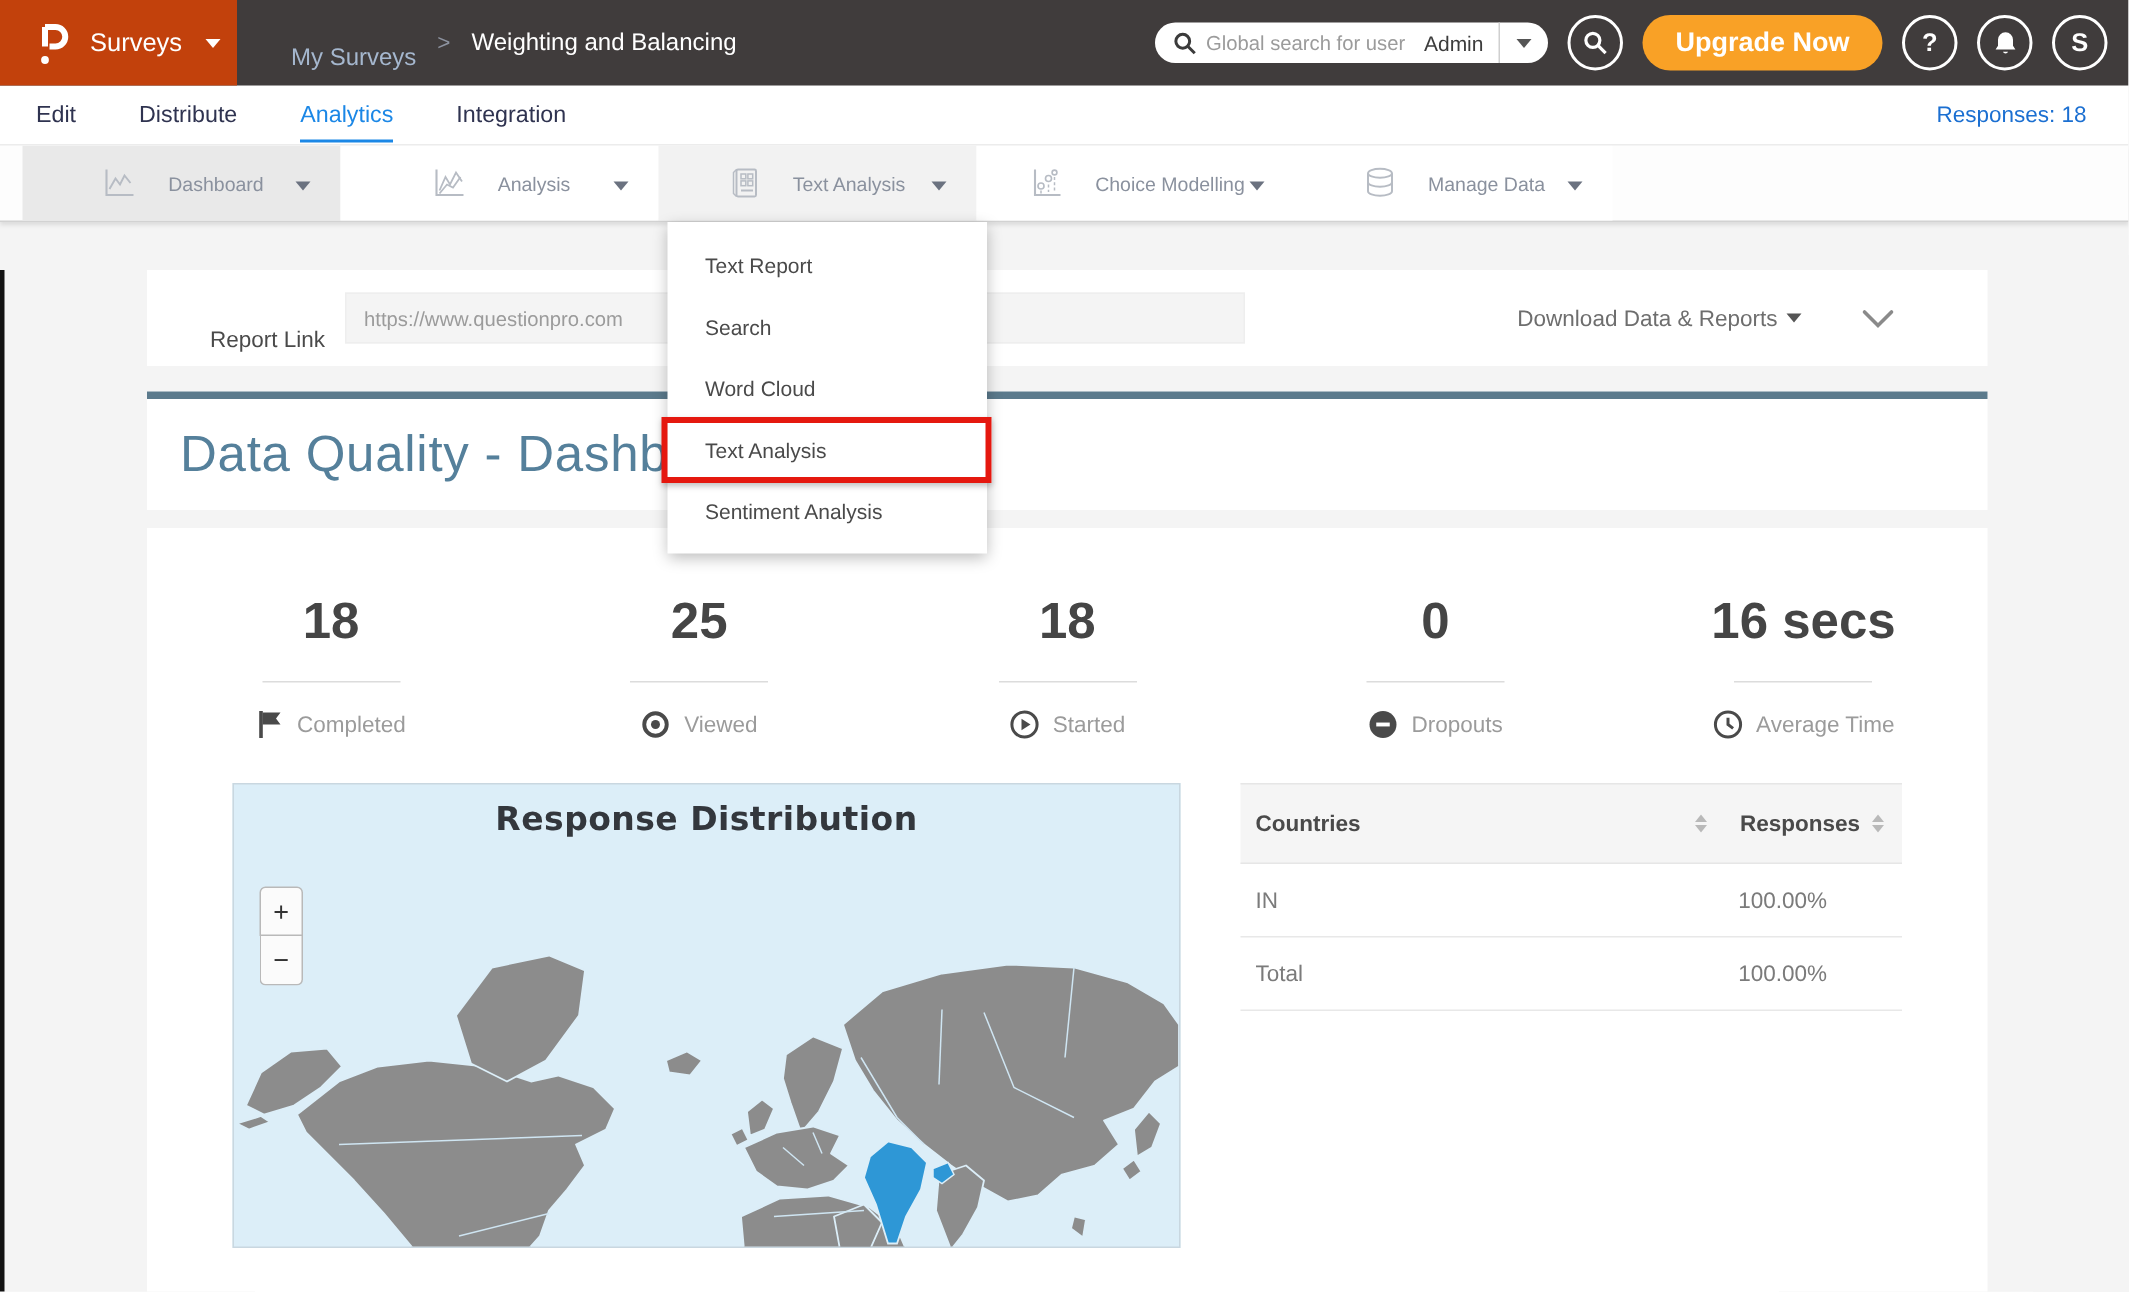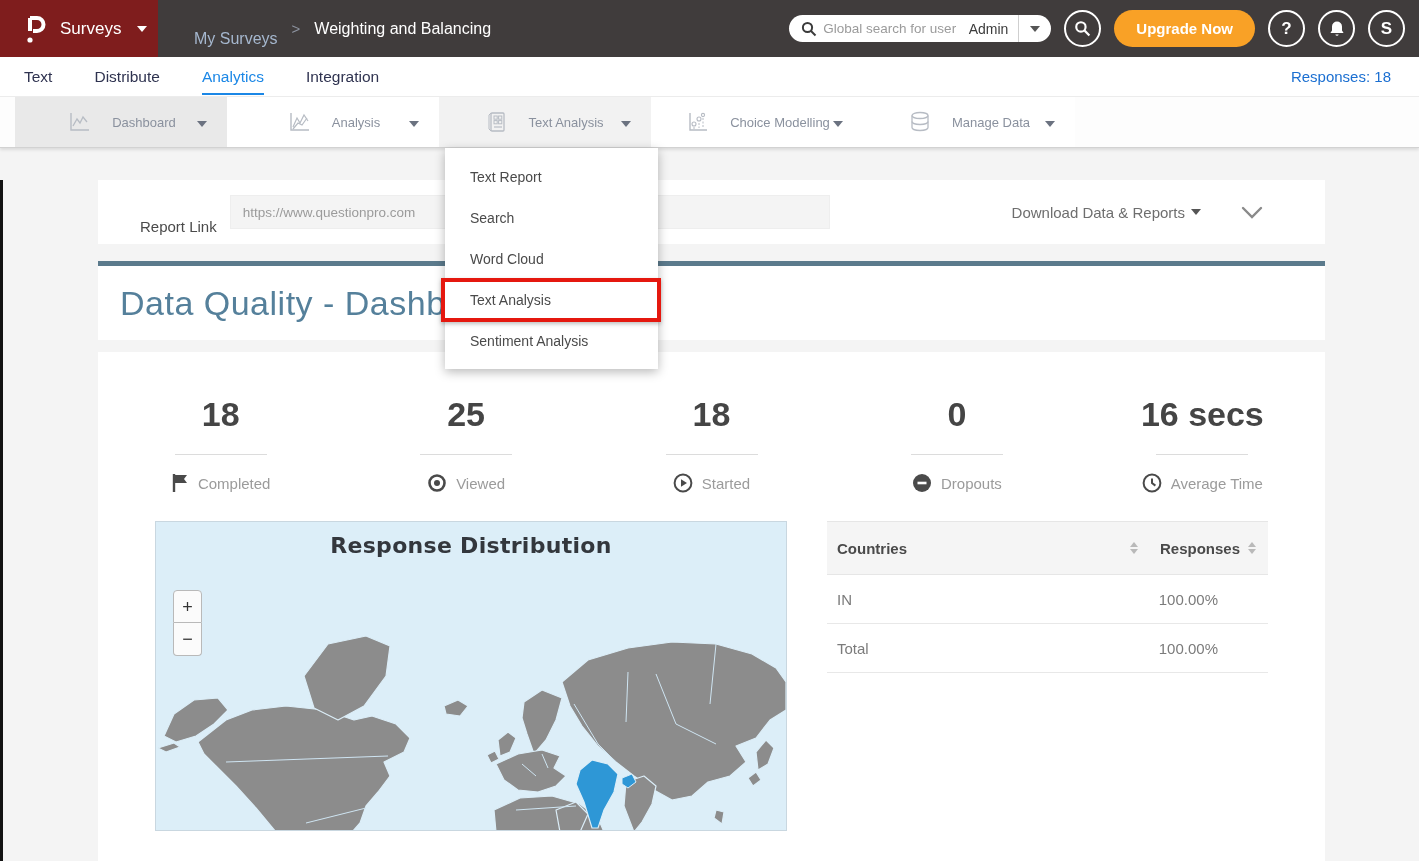--- a/index.html
+++ b/index.html
@@ -1,39 +1,39 @@
 <!DOCTYPE html>
 <html><head>
 <meta charset="utf-8">
 <style>
   * { margin:0; padding:0; box-sizing:border-box; }
   html,body { width:1419px; height:861px; overflow:hidden; background:#f4f4f4;
               font-family:"Liberation Sans", sans-serif; }
 
   
   .header { height:57px; background:#403c3c; display:flex; align-items:center; position:relative; z-index:20; }
-  .logo-block { width:158px; height:57px; background:#7f1d1d; display:flex; align-items:center; padding:0 14px 0 20px; gap:10px; flex-shrink:0; }
+  .logo-block { width:158px; height:57px; background:#c2410c; display:flex; align-items:center; padding:0 14px 0 20px; gap:10px; flex-shrink:0; }
   .logo-mark { width:30px; height:34px; flex-shrink:0; }
   .logo-product { color:#fff; font-size:17px; font-weight:500; }
   .caret { width:0; height:0; border-left:5px solid transparent; border-right:5px solid transparent; border-top:6px solid #fff; margin-left:6px; }
   .breadcrumb { display:flex; align-items:center; margin-left:36px; gap:14px; font-size:16px; }
   .crumb-parent { color:#a5b7ce;margin-top:21px; }
   .crumb-sep { color:#8d93a0; font-size:15px; }
   .crumb-current { color:#ffffff; }
   .header-right { margin-left:auto; display:flex; align-items:center; gap:13px; padding-right:14px; }
   .search-pill { width:262px; height:27px; background:#fff; border-radius:18px; display:flex; align-items:center; overflow:hidden; }
   .search-pill .mag { margin-left:12px; flex-shrink:0; }
   .search-pill input { border:none; outline:none; flex:1; min-width:0; font-size:13.5px; color:#3c3c3c; padding:0 6px; font-family:"Liberation Sans",sans-serif; }
   .search-pill input::placeholder { color:#9b9b9b; }
   .search-scope { font-size:14px; color:#3c3c3c; font-weight:500; padding-right:10px; }
   .scope-divider { width:1px; height:35px; background:#cfcfcf; }
   .scope-caret-seg { width:32px; height:35px; display:flex; align-items:center; justify-content:center; }
   .scope-caret-seg .caret { border-top-color:#555; margin:0; }
   .round-btn { width:37px; height:37px; border:2px solid #fff; border-radius:50%; display:flex; align-items:center; justify-content:center; color:#fff; font-weight:700; font-size:17px; flex-shrink:0; }
-  .upgrade-btn { height:37px; border:none; border-radius:19px; background:#f9a126; color:#fff; font-weight:700; font-size:15px; padding:0 22px; font-family:"Liberation Sans",sans-serif; }
+  .upgrade-btn { height:37px; border:none; border-radius:19px; background:#f9a126; color:#fff; font-weight:700; font-size:18px; padding:0 22px; font-family:"Liberation Sans",sans-serif; }
 
   
   .subnav { height:40px; background:#fff; display:flex; align-items:center; padding:0 28px 0 24px; gap:42px; border-bottom:1px solid #ececec; position:relative; z-index:19; }
   .subnav-item { font-size:15.5px; color:#2f3350; font-weight:500; padding:9px 0 7px; border-bottom:2px solid transparent; }
   .subnav-item.active { color:#1b87e6; border-bottom-color:#1b87e6; }
   .subnav-responses { margin-left:auto; color:#1b6fd1; font-size:15px; font-weight:500; }
 
   
   .tabrow { height:51px; background:#fdfdfd; display:flex; padding-left:15px; border-bottom:1px solid #d2d2d2; box-shadow:0 2px 3px rgba(0,0,0,0.10); position:relative; z-index:18; }
   .tab { width:212px; height:100%; display:flex; flex-direction:row; align-items:center; justify-content:center; position:relative; gap:20px; background:#fff; }
@@ -141,21 +141,21 @@
         <path d="M6.3 14.5 a1.8 1.8 0 0 0 3.4 0 Z" fill="#fff"></path>
       </svg>
     </div>
     <div class="round-btn">
       <span>S</span>
     </div>
   </div>
 </div>
 
 <div class="subnav">
-  <span class="subnav-item">Text</span>
+  <span class="subnav-item">Edit</span>
   <span class="subnav-item">Distribute</span>
   <span class="subnav-item active">Analytics</span>
   <span class="subnav-item">Integration</span>
   <span class="subnav-responses">Responses: 18</span>
 </div>
 
 <div class="tabrow">
   <div class="tab selected">
     <svg class="tab-icon" width="26" height="22" viewBox="0 0 26 22">
       <path d="M5 2 v17 h18" stroke="#b7bcc4" stroke-width="1.4" fill="none"></path>

